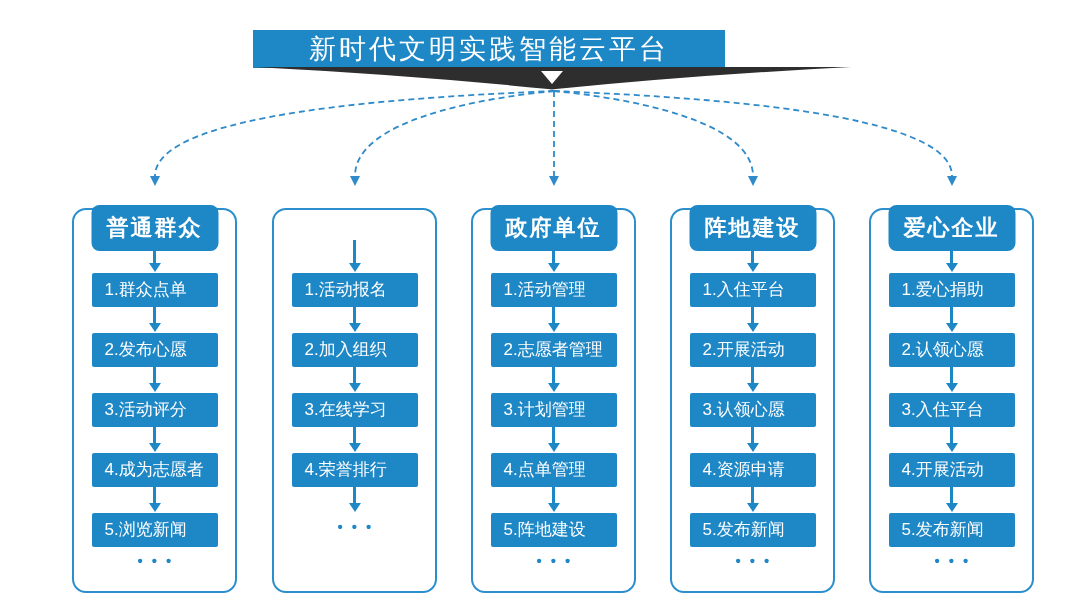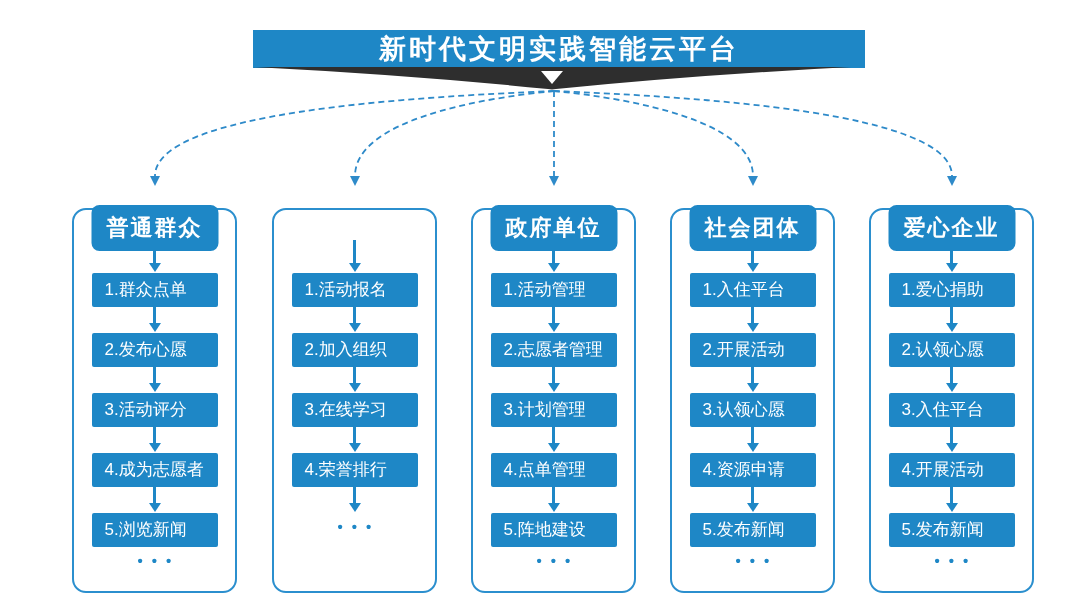--- a/index.html
+++ b/index.html
@@ -3,24 +3,24 @@
 <meta charset="utf-8">
 <style>
   html,body{margin:0;padding:0;}
   body{
     width:1080px;height:611px;position:relative;overflow:hidden;
     background:#ffffff;
     font-family:"Liberation Sans","DejaVu Sans",sans-serif;
   }
   
   .banner{
-    position:absolute;left:253px;top:30px;width:612px;height:38px;
+    position:absolute;left:253px;top:30px;width:472px;height:38px;
     background:#1e87c6;color:#ffffff;
     display:flex;align-items:center;justify-content:center;
-    font-size:27px;font-weight:bold;letter-spacing:3px;
+    font-size:27px;font-weight:normal;letter-spacing:3px;
   }
   .ribbon-svg{position:absolute;left:0;top:0;pointer-events:none;}
   
   .fan-svg{position:absolute;left:0;top:0;pointer-events:none;}
   
   .column{position:absolute;top:185px;width:165px;height:420px;}
   .container-box{
     position:absolute;left:0;top:23px;width:161px;height:381px;
     border:2px solid #2b8fce;border-radius:14px;background:#ffffff;
   }
@@ -188,21 +188,21 @@
         <div class="arrow-head"></div>
       </div>
     <div class="step">5.阵地建设</div>
     <div class="more-dots">•••</div>
   </div>
 </div>
 
 <div class="column" style="left:670px">
   <div class="container-box"></div>
   <div class="col-header">
-    <span>社会团体</span>
+    <span>阵地建设</span>
   </div>
   <div class="head-arrow">
       <div class="stem"></div>
       <div class="arrow-head"></div>
     </div>
   <div class="steps">
     <div class="step">1.入住平台</div>
     <div class="mid-arrow">
         <div class="stem"></div>
         <div class="arrow-head"></div>

